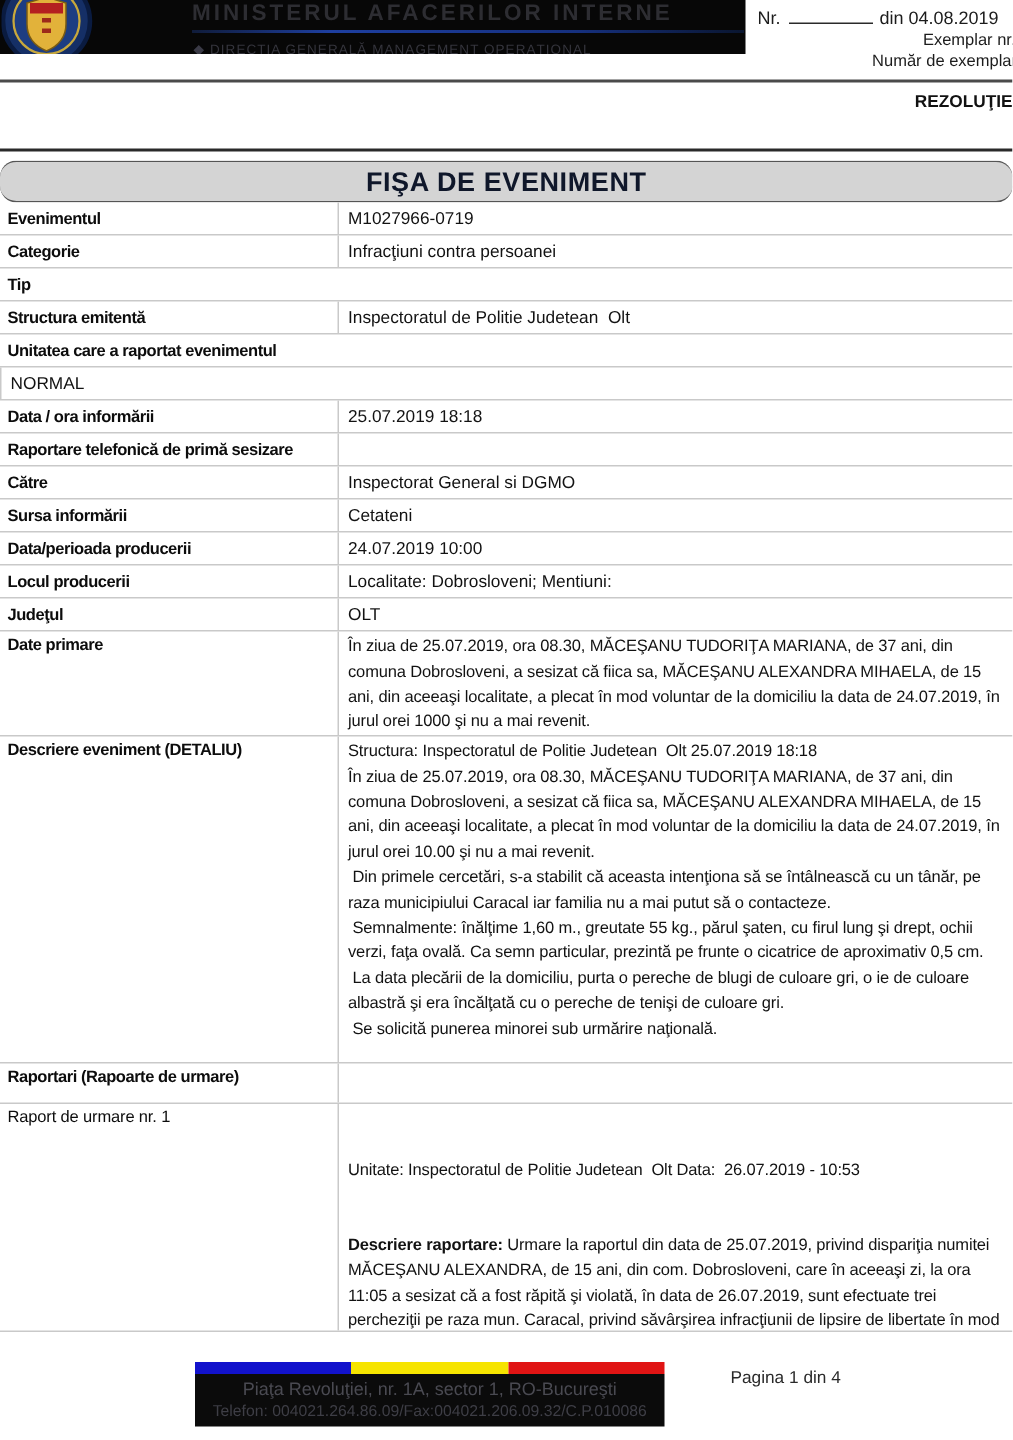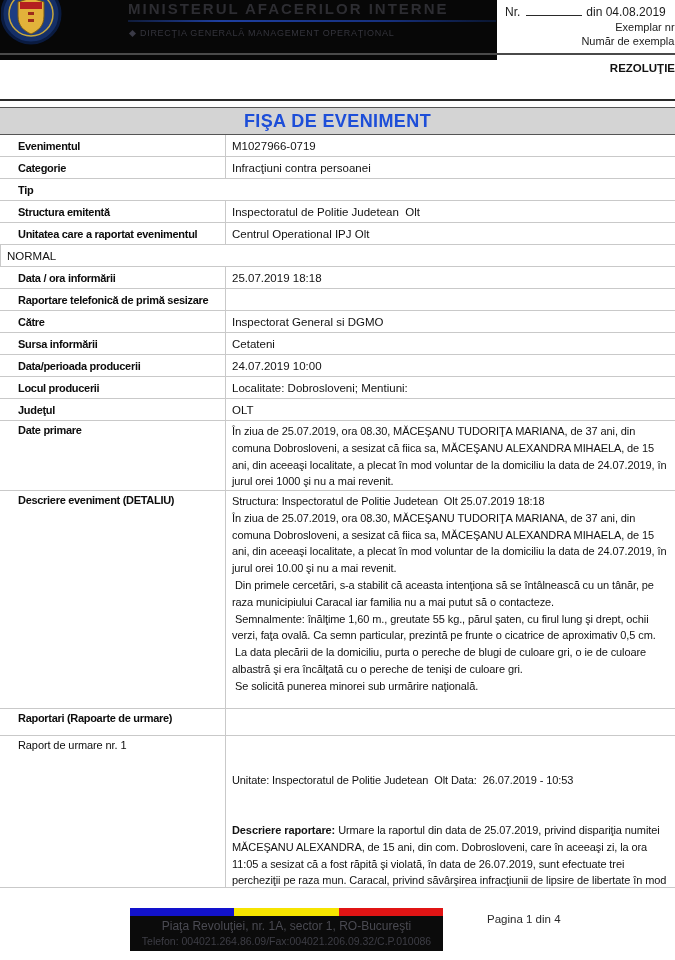--- a/index.html
+++ b/index.html
@@ -1,21 +1,21 @@
 <!DOCTYPE html>
 <html><head>
 <meta charset="utf-8">
 <style>
   html,body{margin:0;padding:0;}
   body{
     width:675px;height:960px;position:relative;overflow:hidden;
     background:#ffffff;font-family:"Liberation Sans",sans-serif;color:#111;
   }
   
-  .banner{position:absolute;left:0;top:0;width:497px;height:60px;background:#070707;overflow:hidden;}
+  .banner{position:absolute;left:0;top:0;width:497px;height:36px;background:#070707;overflow:hidden;}
   .emblem{position:absolute;left:1px;top:-10px;}
   .accent-line{position:absolute;left:128px;top:20px;width:368px;height:2px;
     background:linear-gradient(90deg,#101c3a,#1e3fa0 25%,#16307e 70%,#0a1630);}
   .ministry1{position:absolute;left:128px;top:0px;font-size:15px;font-weight:bold;
     letter-spacing:2px;color:#2d2d32;white-space:nowrap;}
   .ministry2{position:absolute;left:130px;top:28px;font-size:9px;font-weight:normal;
     letter-spacing:.7px;color:#35353d;white-space:nowrap;display:flex;align-items:center;}
   .diamond{display:inline-block;width:5px;height:5px;background:#3a3a46;transform:rotate(45deg);margin-right:5px;}
   .banner-rule{position:absolute;left:0;top:53px;width:675px;height:2px;background:#4a4a4a;}
   
@@ -23,25 +23,25 @@
   .docnum .blank{display:inline-block;width:56px;border-bottom:1px solid #2a2a2a;height:11px;margin:0 4px 0 6px;}
   .ex-line1{position:absolute;right:-2px;top:21px;font-size:11px;color:#1c1c1c;white-space:nowrap;}
   .ex-line2{position:absolute;right:-3px;top:35px;font-size:11px;color:#1c1c1c;white-space:nowrap;}
   .rezolutie{position:absolute;right:0px;top:62px;font-size:11.5px;font-weight:bold;color:#111;padding-left:32px;}
   
   .doc-table{position:absolute;left:0;top:99px;width:675px;}
   .table-topline{height:2px;background:#2a2a2a;}
   .title-bar{margin-top:6px;height:28px;box-sizing:border-box;background:#d4d4d4;
     border-top:1px solid #555;border-bottom:1px solid #555;
     display:flex;align-items:center;justify-content:center;
-    font-size:18px;font-weight:bold;letter-spacing:.4px;color:#1d4ed8;}
+    font-size:18px;font-weight:bold;letter-spacing:.4px;color:#0f172a;border-radius:11px;}
   .row{display:flex;box-sizing:border-box;border-bottom:1px solid #c9c9c9;}
   .row.single{height:22px;}
   .cell{box-sizing:border-box;}
-  .label{width:225px;padding:0 2px 0 18px;font-size:11px;font-weight:bold;letter-spacing:-0.3px;
+  .label{width:225px;padding:0 2px 0 5px;font-size:11px;font-weight:bold;letter-spacing:-0.3px;
     white-space:nowrap;overflow:hidden;display:flex;align-items:center;color:#0c0c0c;}
   .label.normal{font-weight:normal;letter-spacing:-0.1px;}
   .value{flex:1;border-left:1px solid #c9c9c9;padding:0 4px 0 6px;font-size:11.5px;
     display:flex;align-items:center;white-space:pre-wrap;color:#121212;}
   .row.multi{align-items:stretch;}
   .row.multi .label{align-items:flex-start;padding-top:3px;}
   .row.multi .value{display:block;align-items:initial;font-size:11px;line-height:16.8px;
     letter-spacing:-0.1px;padding:2px 4px 0 6px;overflow:hidden;}
   .h-date{height:70px;}
   .h-descr{height:218px;}
@@ -102,21 +102,20 @@
   </div>
   <div class="row single">
     <div class="cell label">Tip</div>
   </div>
   <div class="row single">
     <div class="cell label">Structura emitentă</div>
     <div class="cell value">Inspectoratul de Politie Judetean  Olt</div>
   </div>
   <div class="row single">
     <div class="cell label">Unitatea care a raportat evenimentul</div>
-    <div class="cell value">Centrul Operational IPJ Olt</div>
   </div>
   <div class="row single">
     <div class="cell value">NORMAL</div>
   </div>
   <div class="row single">
     <div class="cell label">Data / ora informării</div>
     <div class="cell value">25.07.2019 18:18</div>
   </div>
   <div class="row single">
     <div class="cell label">Raportare telefonică de primă sesizare</div>

